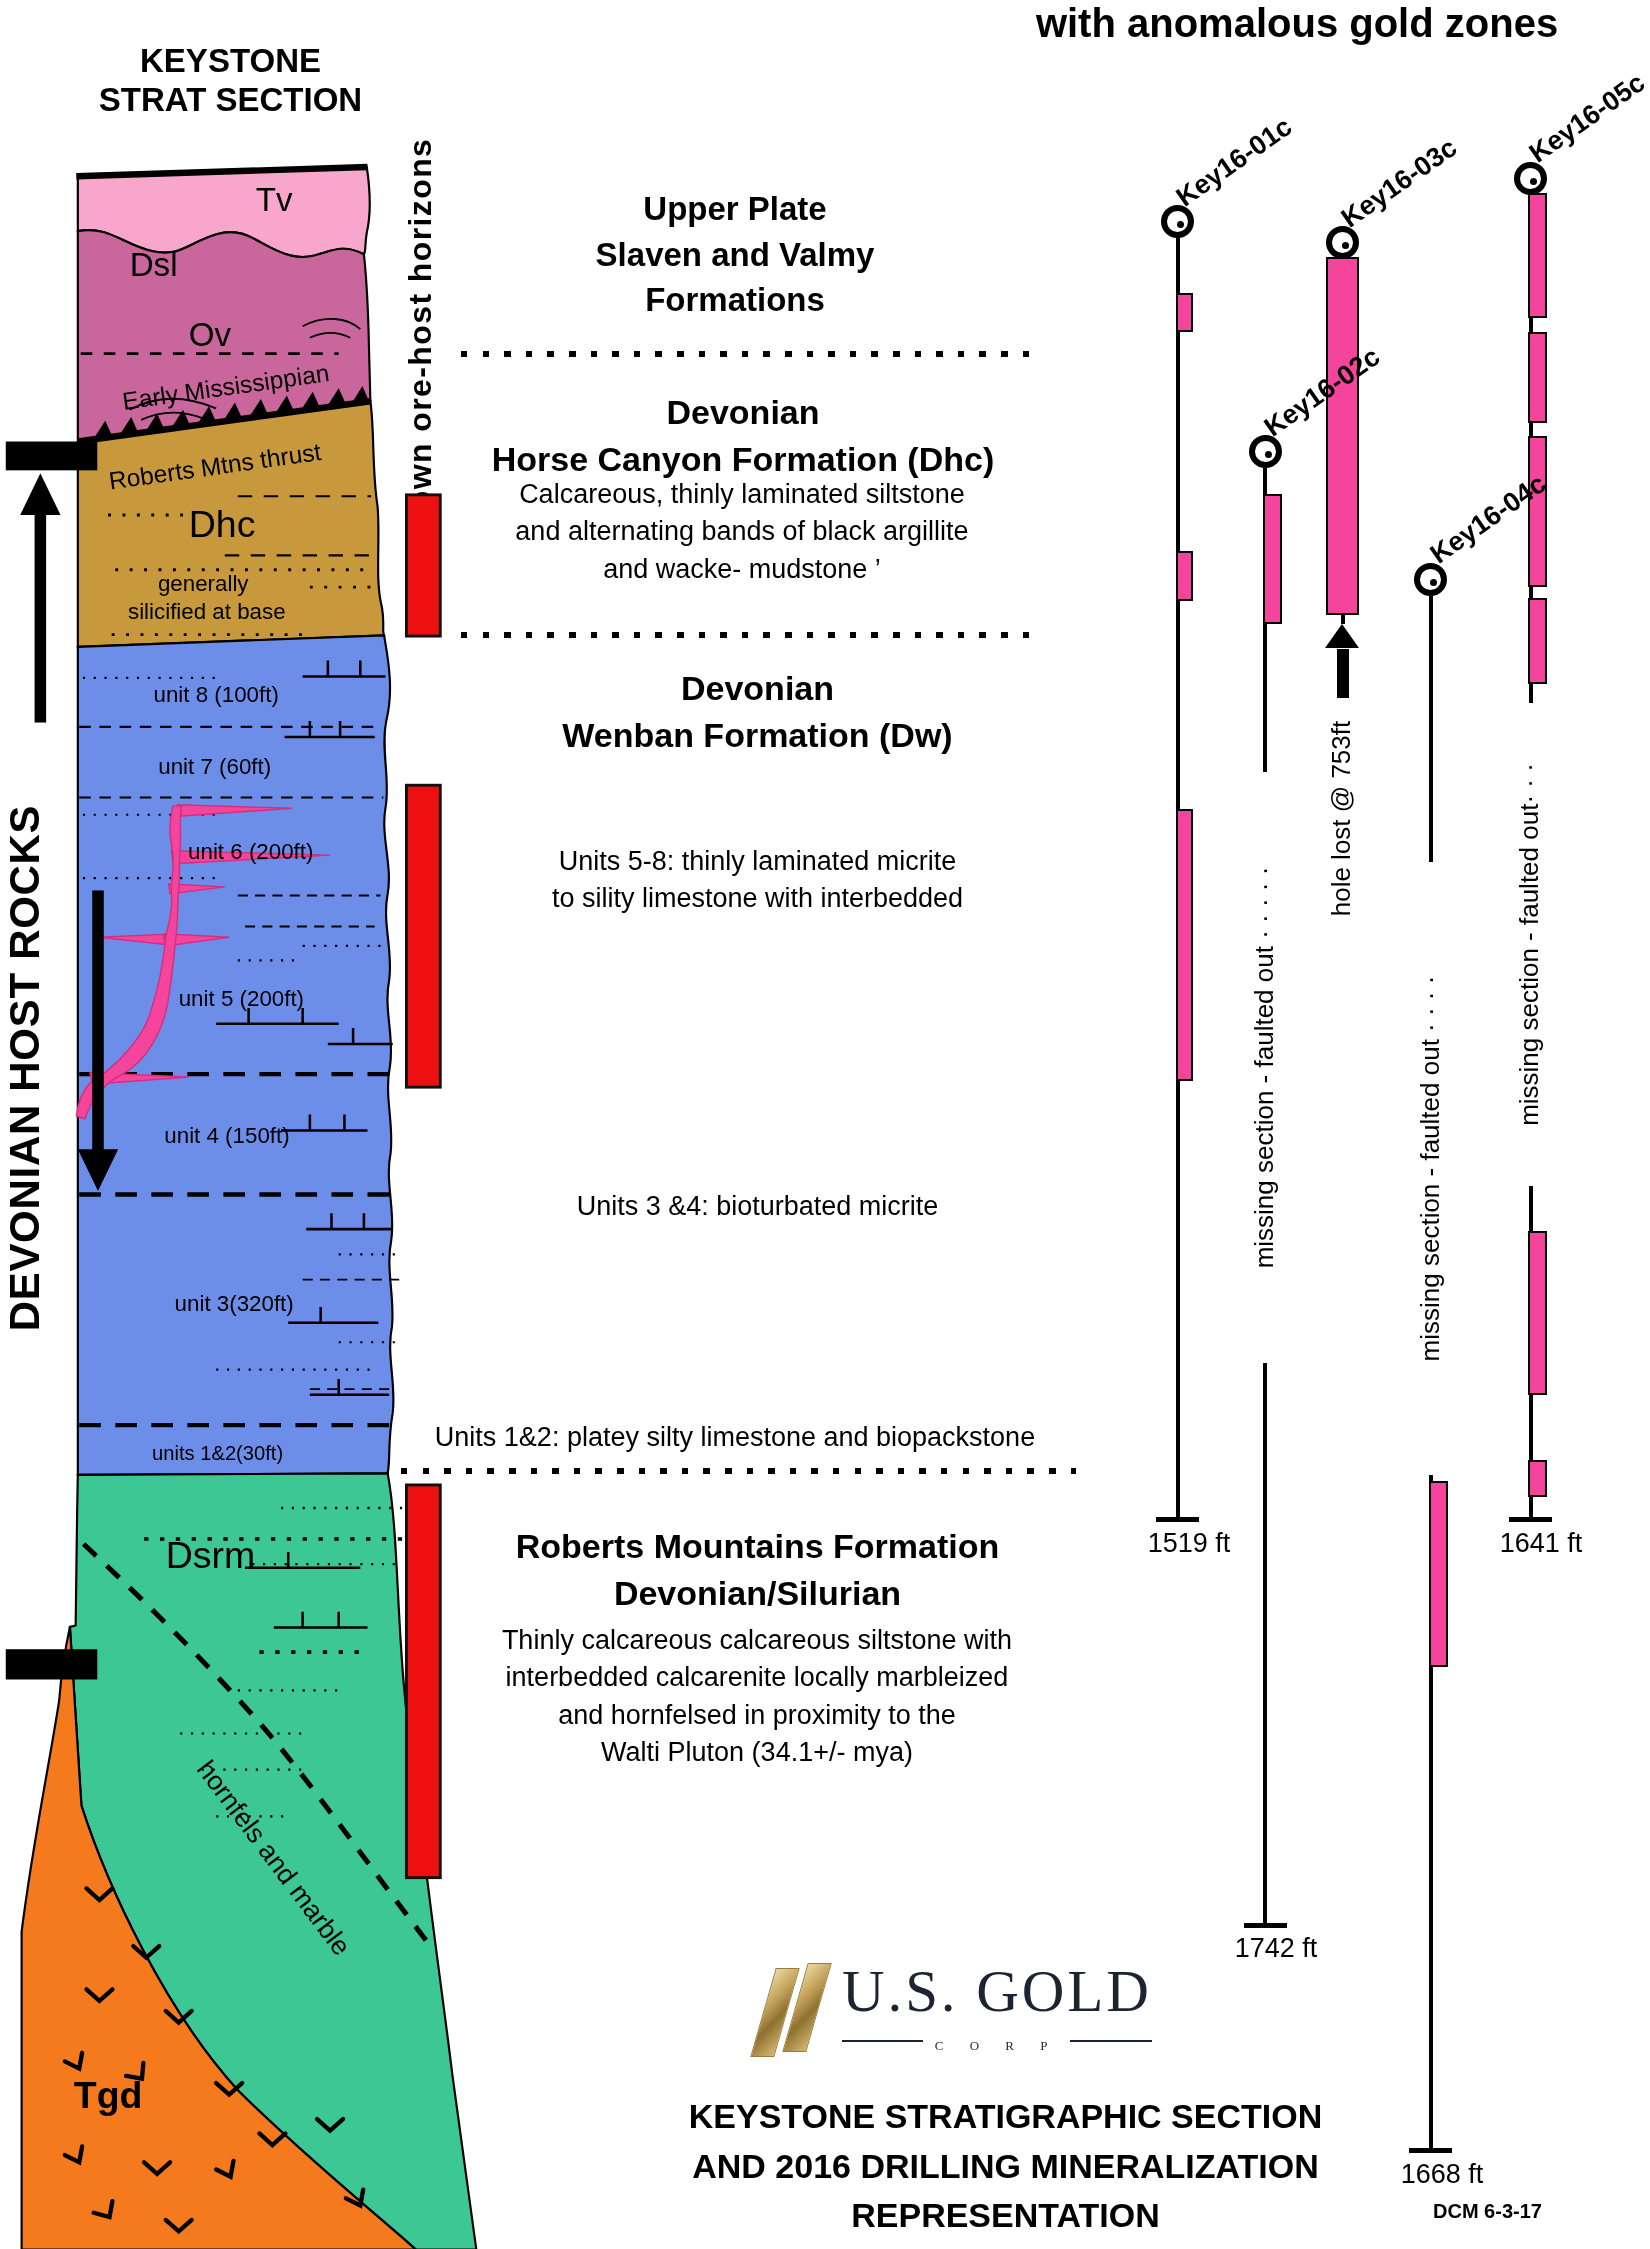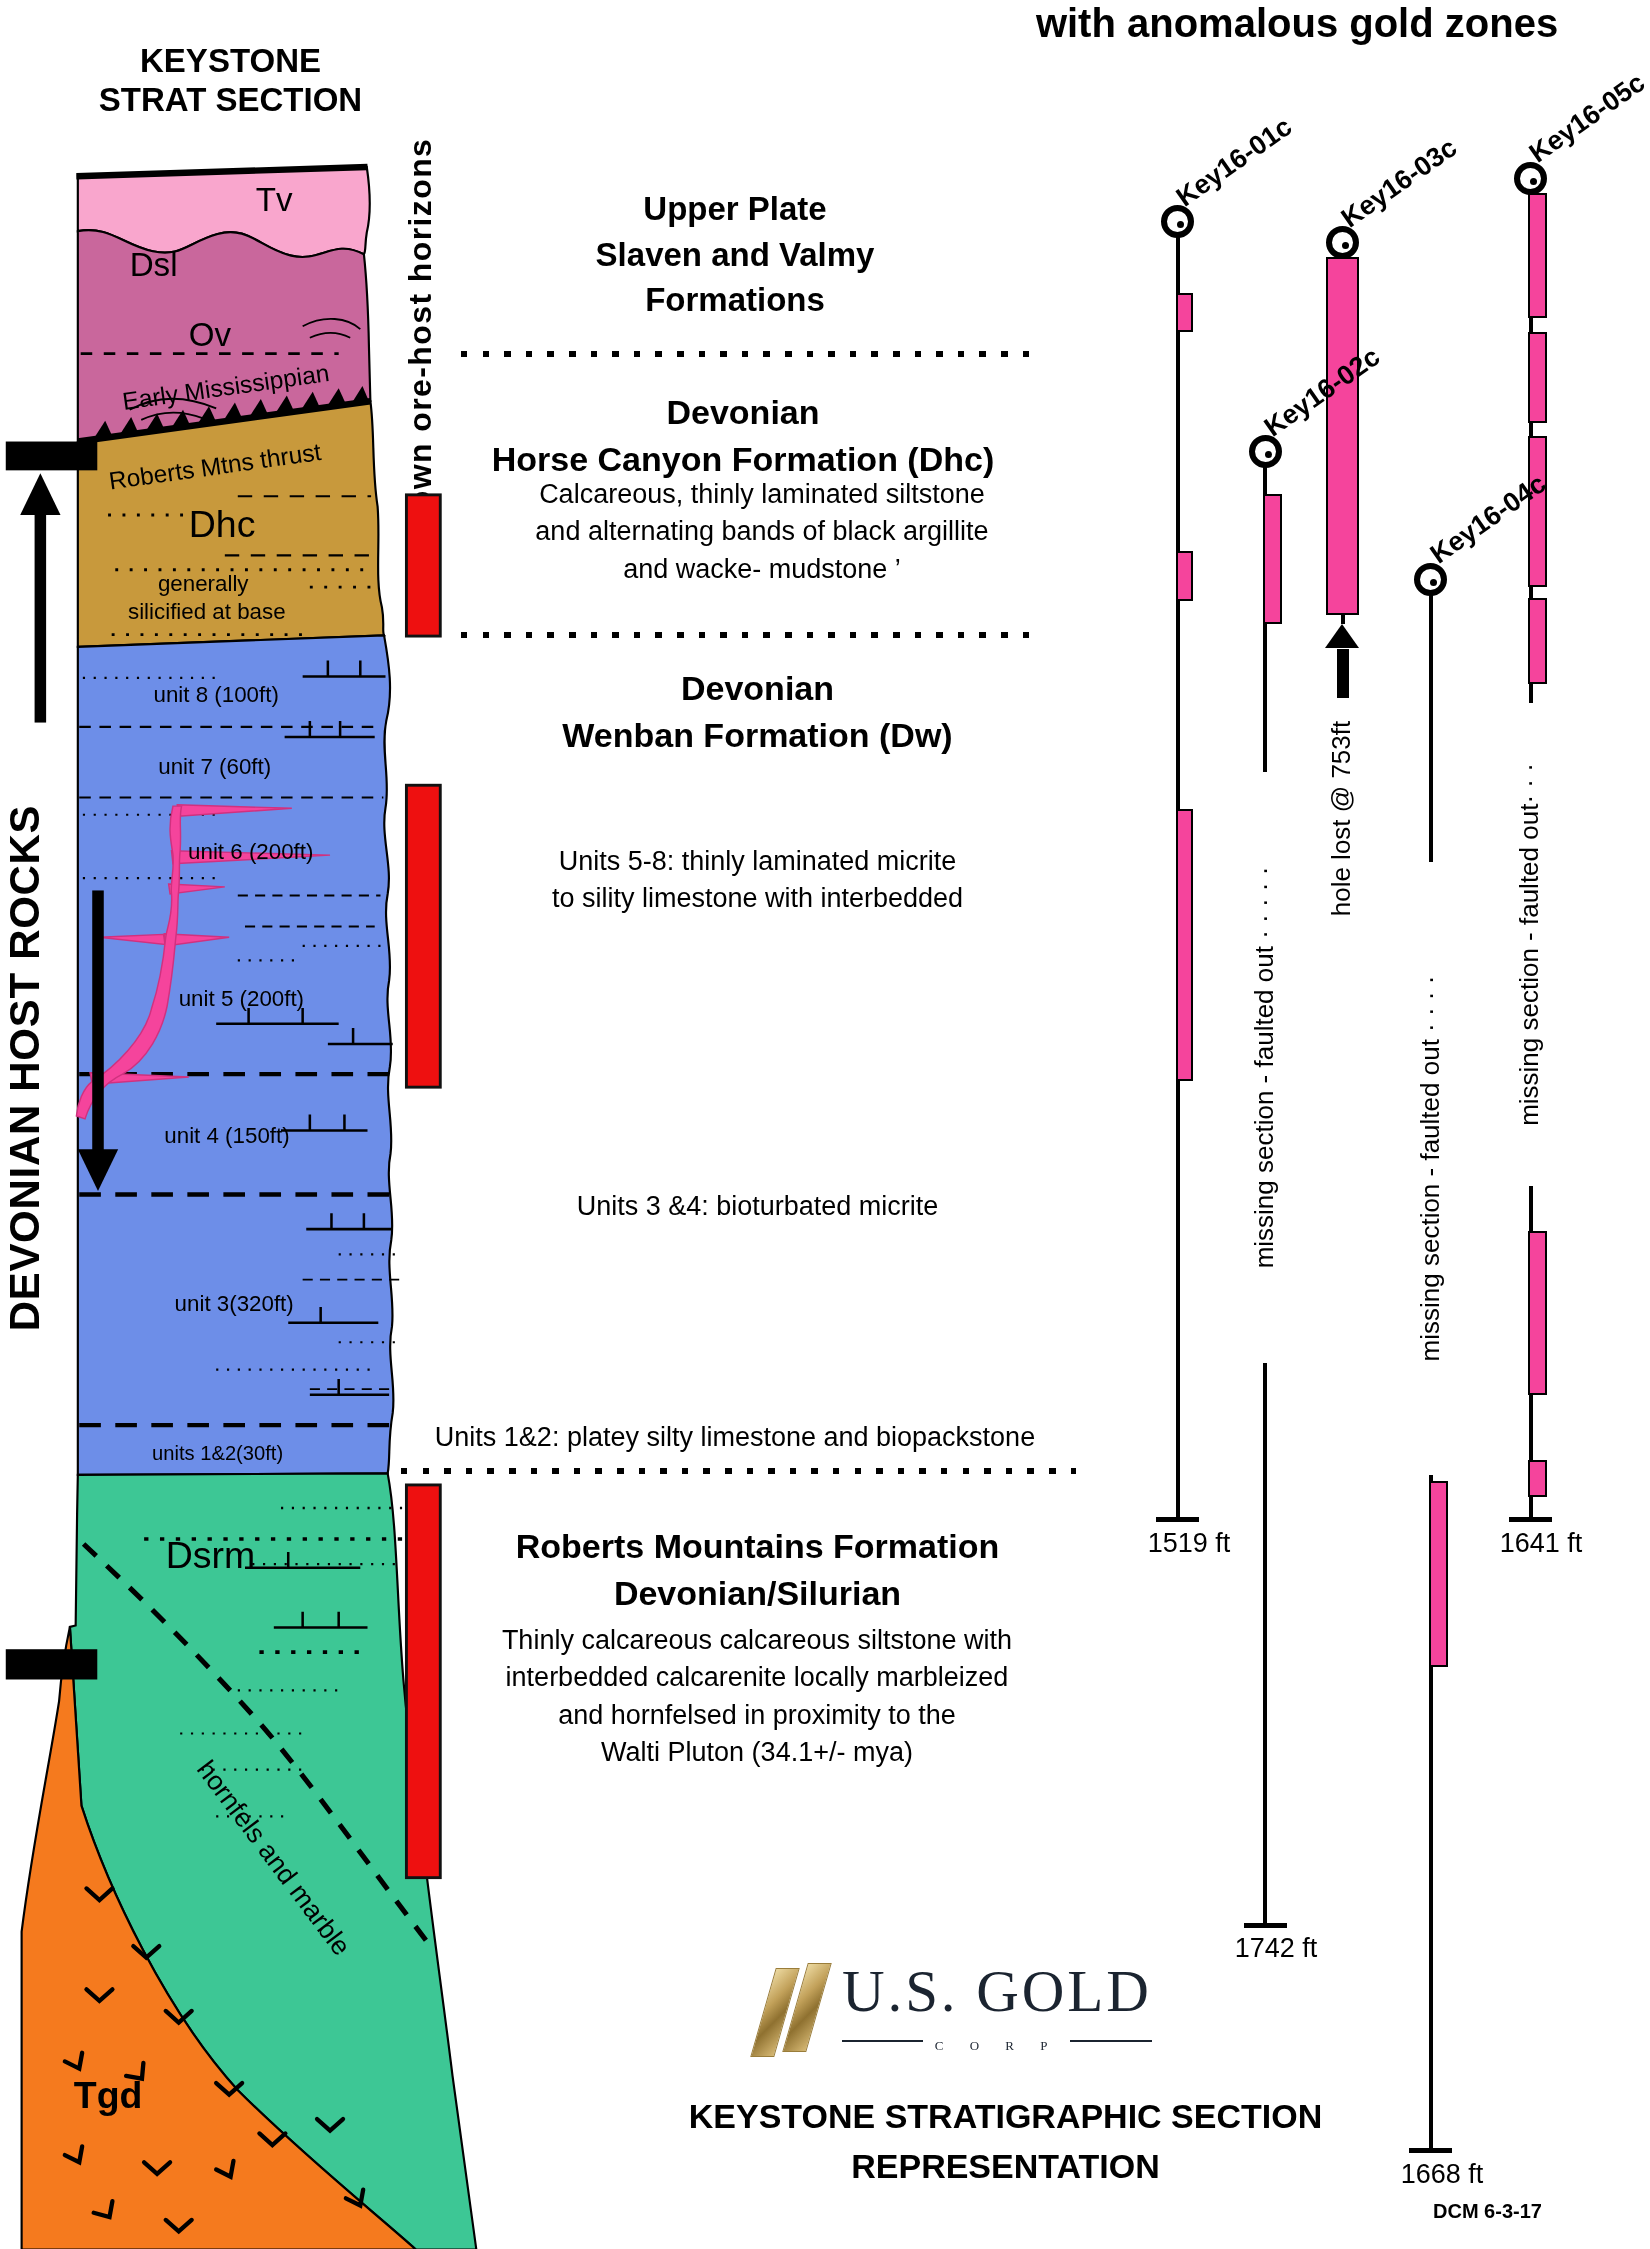--- a/index.html
+++ b/index.html
@@ -249,21 +249,21 @@
 
 <div class="abs ctr h-blk desc" style="left:461px;top:186px;width:548px;font-size:33px;">
   <div>Upper Plate</div>
   <div>Slaven and Valmy</div>
   <div>Formations</div>
 </div>
 <div class="abs ctr h-blk desc" style="left:404px;top:389px;width:678px;font-size:34px;">
   <div>Devonian</div>
   <div>Horse Canyon Formation (Dhc)</div>
 </div>
-<div class="abs ctr desc" style="left:416px;top:476px;width:692px;font-size:27px;">
+<div class="abs ctr desc" style="left:396px;top:476px;width:692px;font-size:27px;">
   <div>Calcareous, thinly laminated siltstone</div>
   <div>and alternating bands of black argillite</div>
   <div>and wacke- mudstone ’</div>
 </div>
 <div class="abs ctr h-blk desc" style="left:433px;top:665px;width:649px;font-size:34px;">
   <div>Devonian</div>
   <div>Wenban Formation (Dw)</div>
 </div>
 <div class="abs ctr desc" style="left:433px;top:843px;width:649px;font-size:27px;">
   <div>Units 5-8: thinly laminated micrite</div>
@@ -346,16 +346,17 @@
     <div class="logo-corp">
       <span class="dash"></span>
       <span class="word">C O R P</span>
       <span class="dash"></span>
     </div>
   </div>
 </div>
 
 <div class="abs ctr caption">
   <div>KEYSTONE STRATIGRAPHIC SECTION</div>
+  <div>AND 2016 DRILLING MINERALIZATION</div>
   <div>REPRESENTATION</div>
 </div>
 <div class="abs dcm">DCM 6-3-17</div>
 
 
 </body></html>

